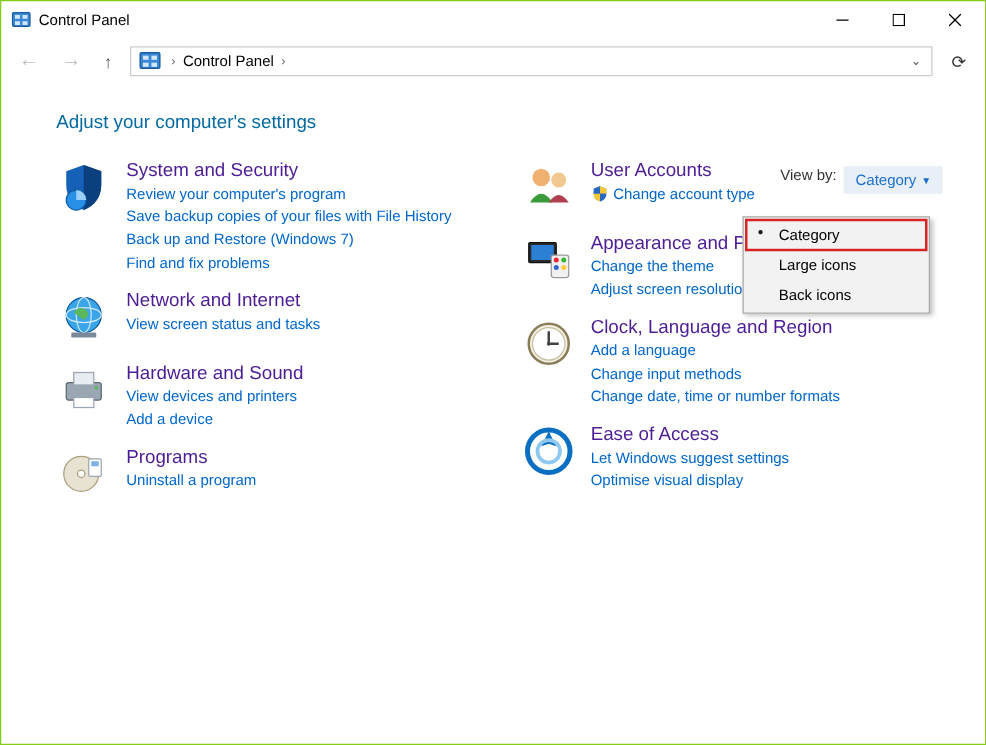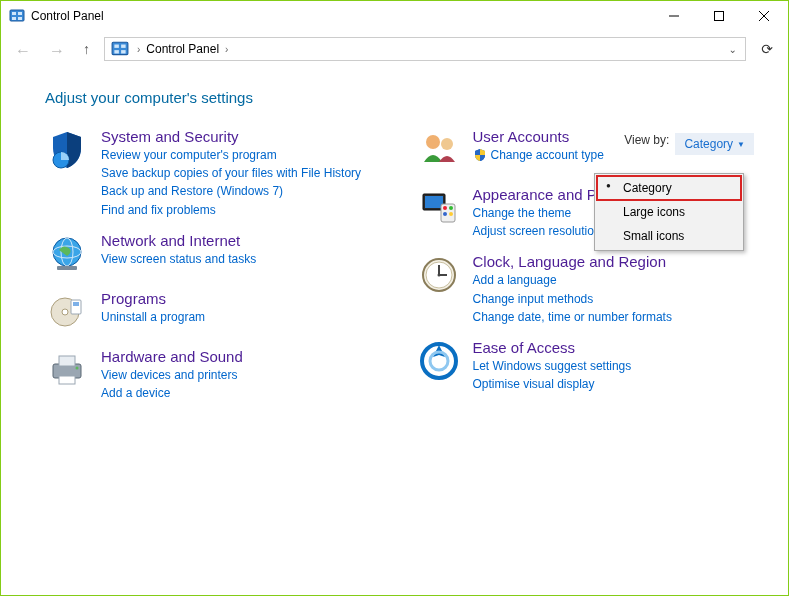--- a/index.html
+++ b/index.html
@@ -106,21 +106,21 @@
     <div class="viewby">
       <span class="lbl">View by:</span>
       <span class="btn">
         <span>Category</span>
         <span class="tri">▼</span>
       </span>
 
       <div class="menu">
         <div class="mitem sel">Category</div>
         <div class="mitem">Large icons</div>
-        <div class="mitem">Small icons</div>
+        <div class="mitem">Back icons</div>
       </div>
     </div>
 
     <div class="grid">
 
       <div class="col">
 
         <div class="cat">
           <span class="caticon">
             <svg viewBox="0 0 44 44">
@@ -151,45 +151,45 @@
           </span>
           <div class="txt">
             <a class="catname">Network and Internet</a>
             <a class="link">View screen status and tasks</a>
           </div>
         </div>
 
         <div class="cat">
           <span class="caticon">
             <svg viewBox="0 0 44 44">
+                <rect x="8" y="16" width="28" height="14" rx="2" fill="#9aa6b2" stroke="#5b6874"></rect>
+                <rect x="14" y="8" width="16" height="10" fill="#e8edf2" stroke="#9aa6b2"></rect>
+                <rect x="14" y="28" width="16" height="8" fill="#fff" stroke="#9aa6b2"></rect>
+                <circle cx="32" cy="20" r="1.5" fill="#5cb85c"></circle>
+              </svg>
+          </span>
+          <div class="txt">
+            <a class="catname">Hardware and Sound</a>
+            <a class="link">View devices and printers</a>
+            <a class="link">Add a device</a>
+          </div>
+        </div>
+
+        <div class="cat">
+          <span class="caticon">
+            <svg viewBox="0 0 44 44">
                 <circle cx="20" cy="22" r="14" fill="#e8e2d2" stroke="#ac9f7d"></circle>
                 <circle cx="20" cy="22" r="3" fill="#fff" stroke="#ac9f7d"></circle>
                 <rect x="26" y="10" width="10" height="14" rx="1" fill="#fff" stroke="#9aa6b2"></rect>
                 <rect x="28" y="12" width="6" height="4" fill="#7db0e8"></rect>
               </svg>
           </span>
           <div class="txt">
             <a class="catname">Programs</a>
             <a class="link">Uninstall a program</a>
-          </div>
-        </div>
-
-        <div class="cat">
-          <span class="caticon">
-            <svg viewBox="0 0 44 44">
-                <rect x="8" y="16" width="28" height="14" rx="2" fill="#9aa6b2" stroke="#5b6874"></rect>
-                <rect x="14" y="8" width="16" height="10" fill="#e8edf2" stroke="#9aa6b2"></rect>
-                <rect x="14" y="28" width="16" height="8" fill="#fff" stroke="#9aa6b2"></rect>
-                <circle cx="32" cy="20" r="1.5" fill="#5cb85c"></circle>
-              </svg>
-          </span>
-          <div class="txt">
-            <a class="catname">Hardware and Sound</a>
-            <a class="link">View devices and printers</a>
-            <a class="link">Add a device</a>
           </div>
         </div>
 
       </div>
 
       <div class="col">
 
         <div class="cat">
           <span class="caticon">
             <svg viewBox="0 0 44 44">

